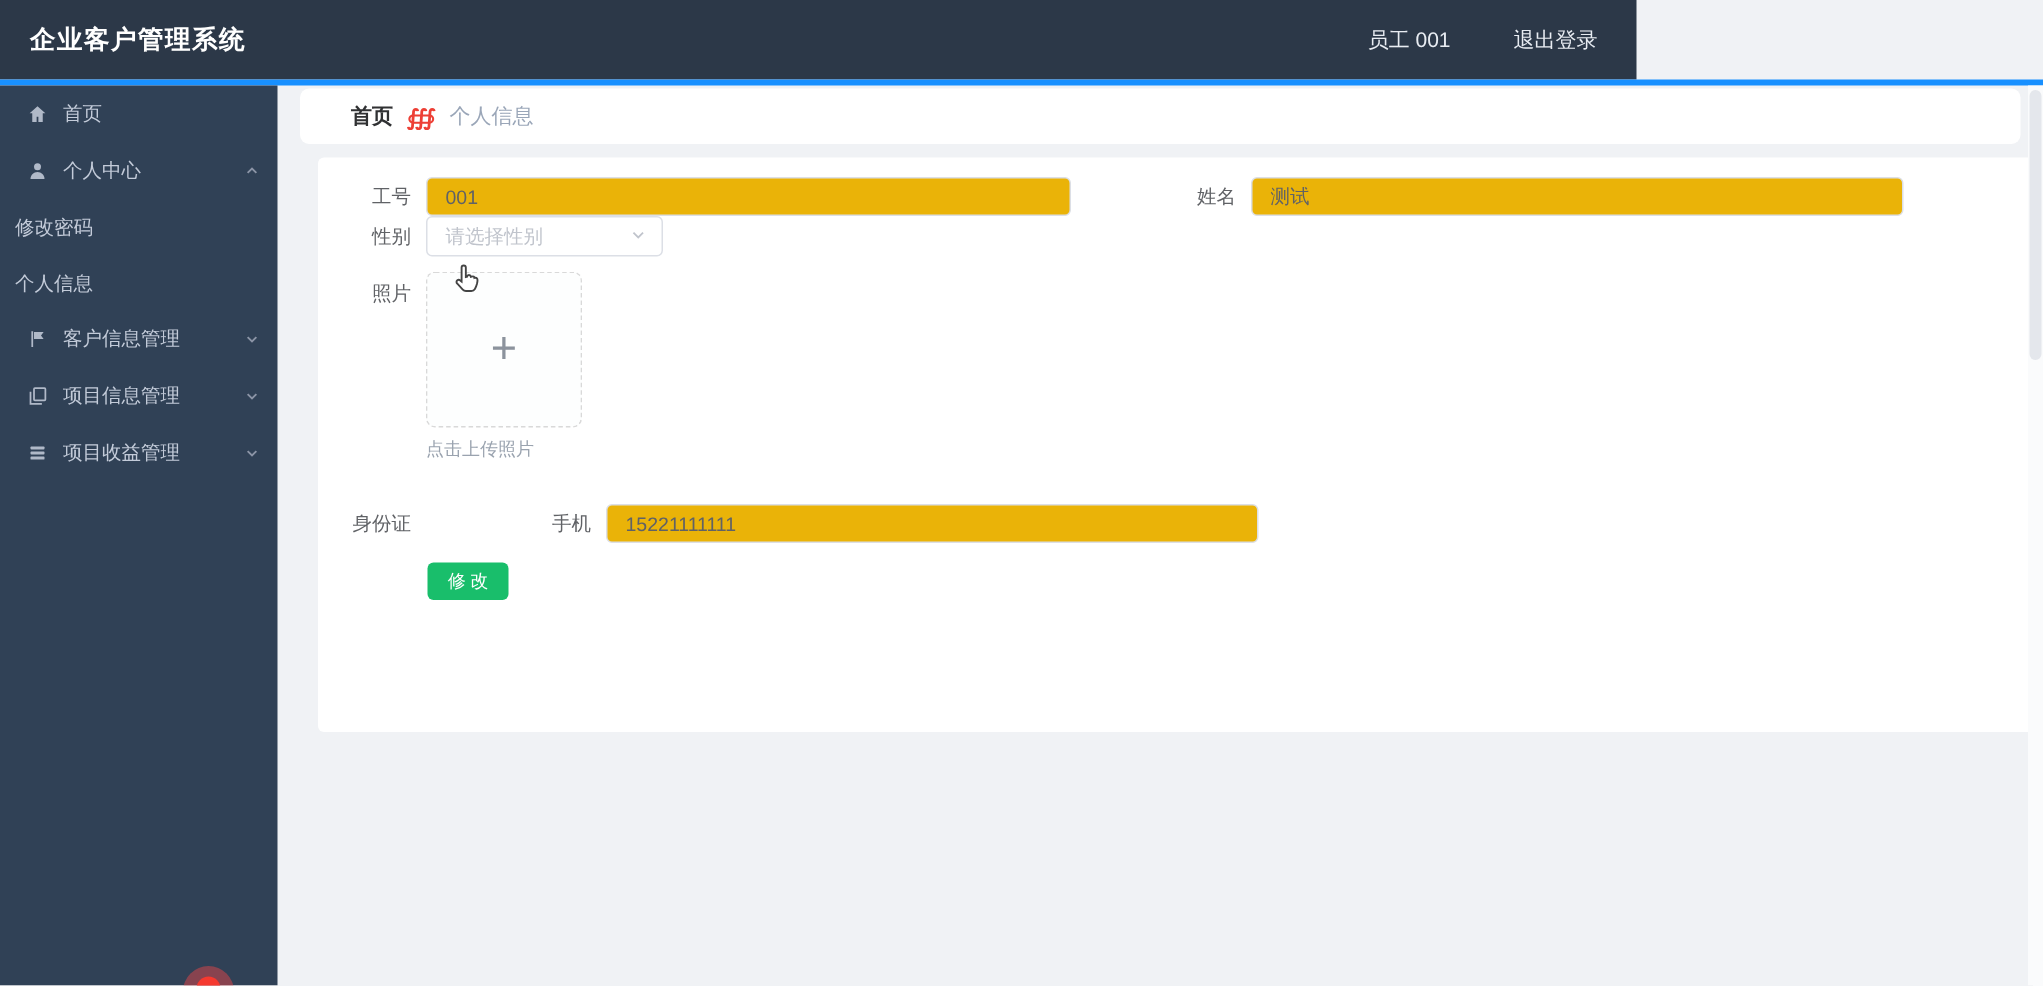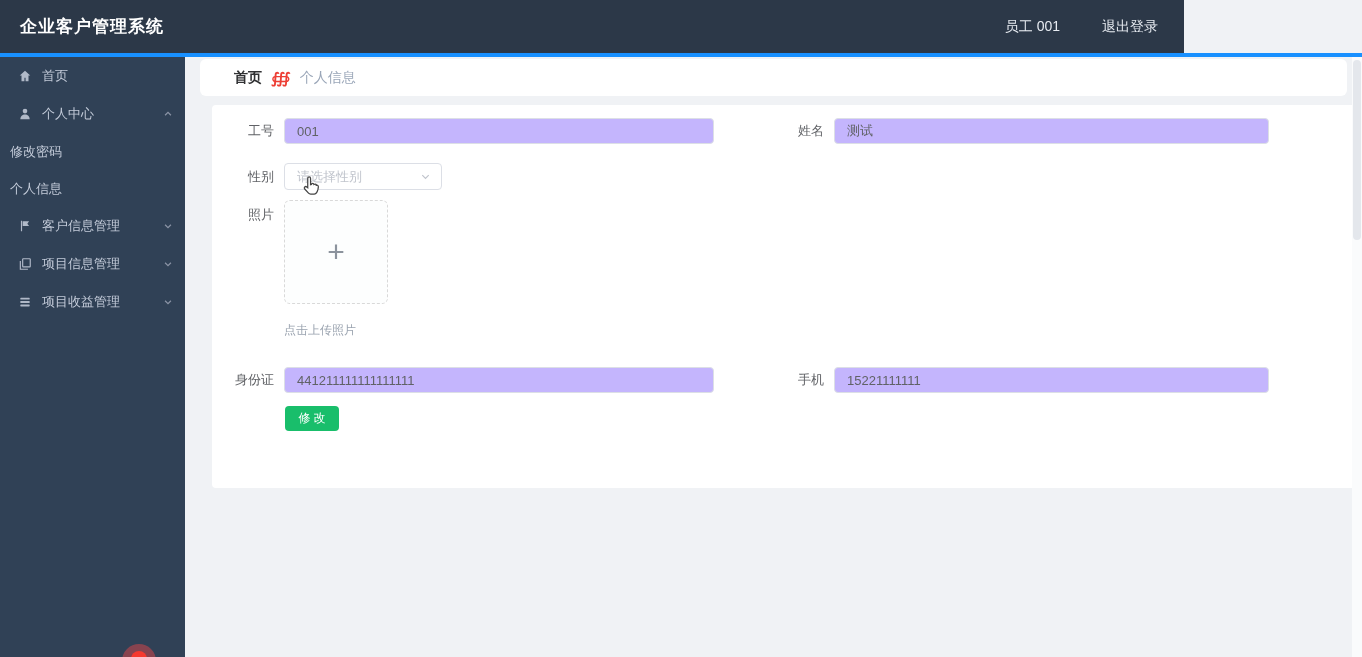--- a/index.html
+++ b/index.html
@@ -5,21 +5,21 @@
   * { margin:0; padding:0; box-sizing:border-box; }
   html,body { width:1362px; height:657px; overflow:hidden; }
   body {
     position:relative;
     font-family:"Liberation Sans","DejaVu Sans",sans-serif;
     background:#f0f2f5;
     color:#606266;
   }
   
   .header {
-    position:absolute; top:0; left:0; width:1184px; height:53px;
+    position:absolute; top:0; left:0; width:1091px; height:53px;
     background:#2c3848;
     display:flex; align-items:center; justify-content:space-between;
     padding:0 26px 0 20px;
   }
   .header-title { color:#ffffff; font-size:17px; font-weight:bold; letter-spacing:1px; }
   .header-right { display:flex; align-items:center; gap:42px; }
   .header-right span { color:#e8ecf2; font-size:14px; cursor:pointer; }
   .accent-line { position:absolute; top:53px; left:0; width:1362px; height:4px; background:#1890ff; }
 
   
@@ -56,43 +56,43 @@
   .frow { display:flex; align-items:center; }
   .field { display:flex; align-items:center; }
   .field.top { align-items:flex-start; }
   .flabel {
     width:62px; text-align:right; font-size:13px; color:#606266;
     margin-right:10px; flex-shrink:0; white-space:nowrap;
   }
   .field.top .flabel { margin-top:6px; }
   .finput {
     height:26px; border:1px solid #dcdfe6; border-radius:4px;
-    font-size:13px; color:#606266; padding:0 12px; width:430px; background:#c4b5fd;
+    font-size:13px; color:#606266; padding:0 12px; width:430px; background:#eab308;
     outline:none;
   }
   .field.rightcol { margin-left:48px; }
   .field.rightcol .finput { width:435px; }
 
-  .mt19 { margin-top:19px; } .mt10 { margin-top:10px; } .mt6 { margin-top:6px; }
+  .mt19 { } .mt10 { margin-top:10px; } .mt6 { margin-top:6px; }
   .mt28 { margin-top:28px; } .mt17 { margin-top:17px; } .mt13 { margin-top:13px; }
 
   .select-box {
     width:158px; height:27px; border:1px solid #dcdfe6; border-radius:4px;
     display:flex; align-items:center; justify-content:space-between;
     padding:0 10px 0 12px; cursor:pointer; background:#fff;gap:18px;
   }
   .select-placeholder { color:#c0c4cc; font-size:13px; }
 
   .upload-box {
     width:104px; height:104px; border:1px dashed #d9d9d9; border-radius:6px;
     background:#fdfefe; display:flex; align-items:center; justify-content:center;
     cursor:pointer;
   }
   .upload-plus { font-size:30px; font-weight:200; color:#8c939d; line-height:1; }
-  .upload-hint { margin-left:72px; font-size:12px; color:#9aa3af;margin-top:12px; }
+  .upload-hint { margin-left:72px; font-size:12px; color:#9aa3af; }
 
   .submit-btn {
     margin-left:73px; width:54px; height:25px; border:none; border-radius:4px;
     background:#19be6b; color:#ffffff; font-size:12px; cursor:pointer;
     font-family:Liberation Serif, serif;
   }
 
   
   .cursor-pointer { position:absolute; left:302px; top:175px; pointer-events:none; z-index:50; }
   .badge-outer {
@@ -241,21 +241,20 @@
     </div>
   </div>
 
   <div class="frow mt6">
     <span class="upload-hint">点击上传照片</span>
   </div>
 
   <div class="frow mt28">
     <div class="field">
       <span class="flabel">身份证</span>
-      <input class="finput" type="text" readonly="" value="441211111111111111" style="">
     </div>
     <div class="field rightcol">
       <span class="flabel">手机</span>
       <input class="finput" type="text" readonly="" value="15221111111" style="">
     </div>
   </div>
 
 
   <div class="frow mt13">
     <button class="submit-btn">修 改</button>

